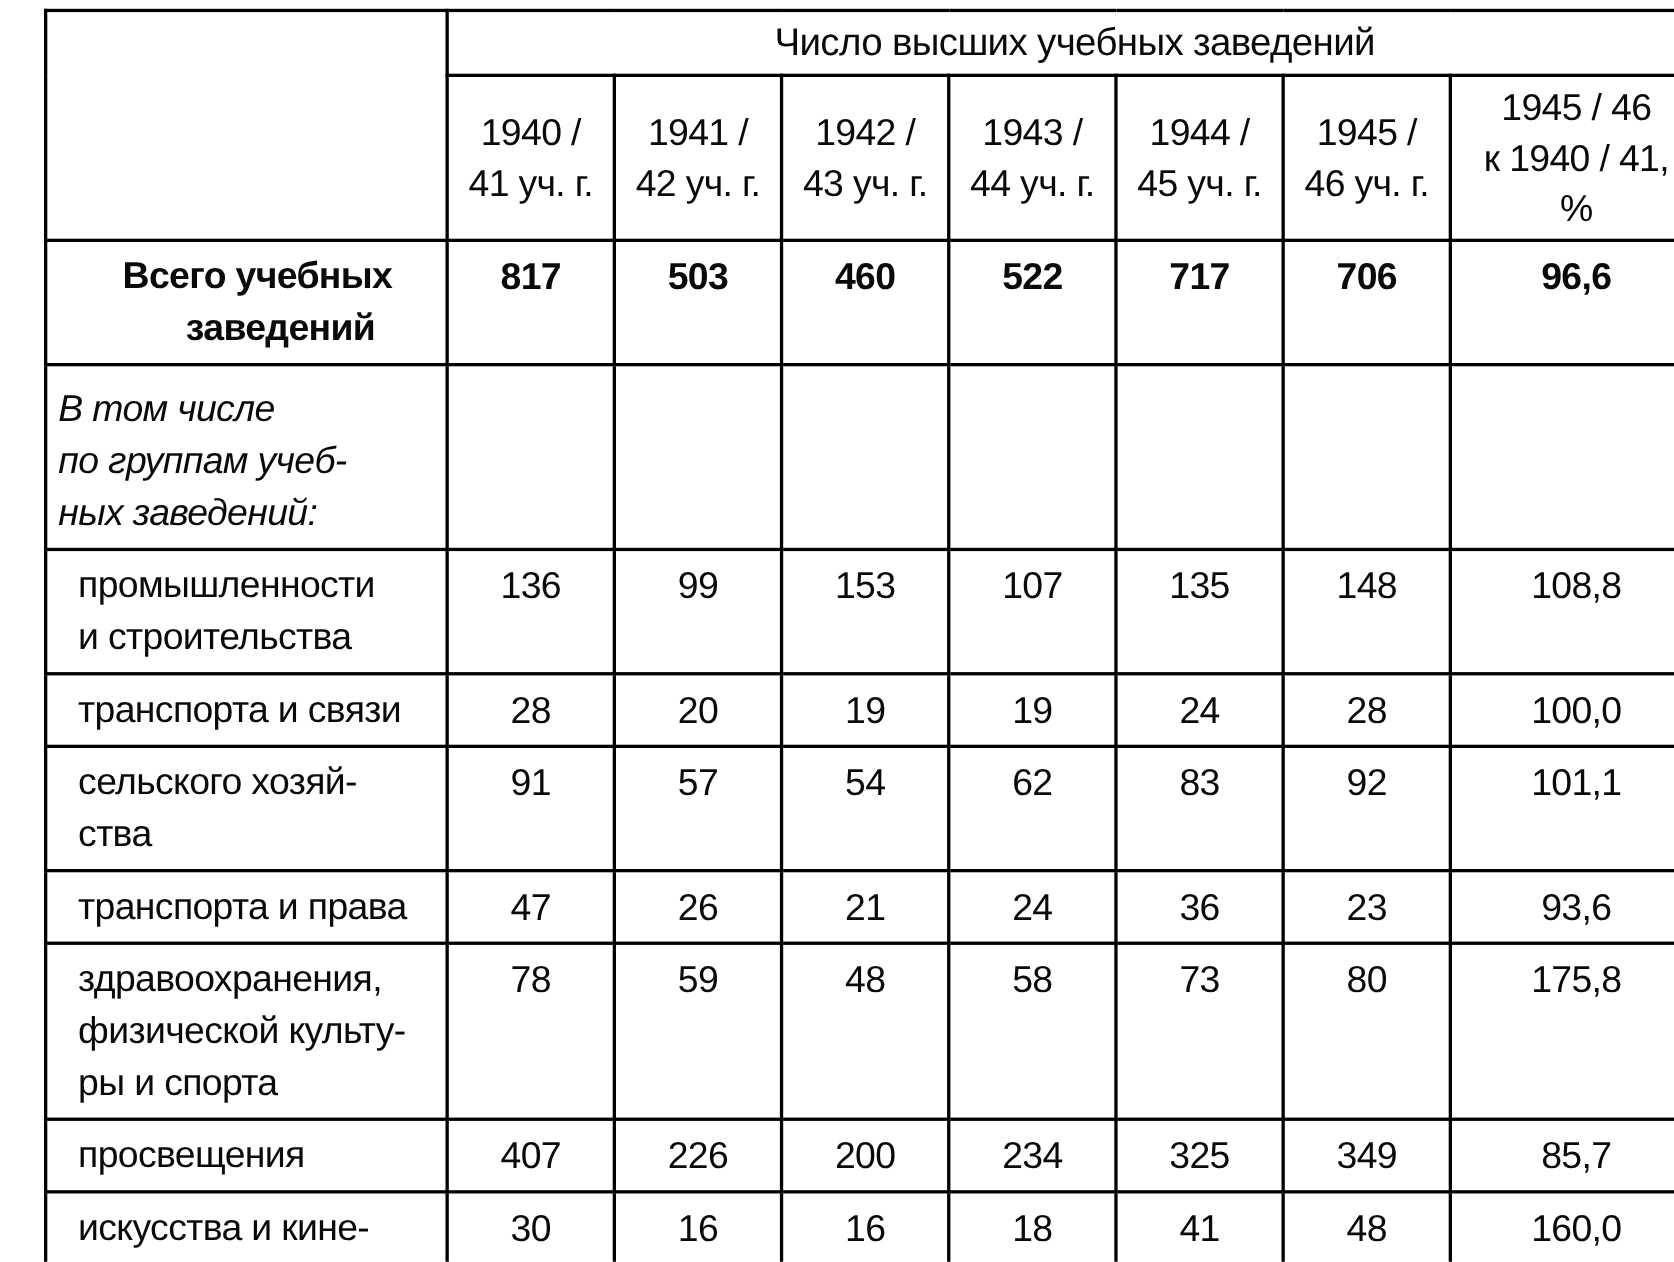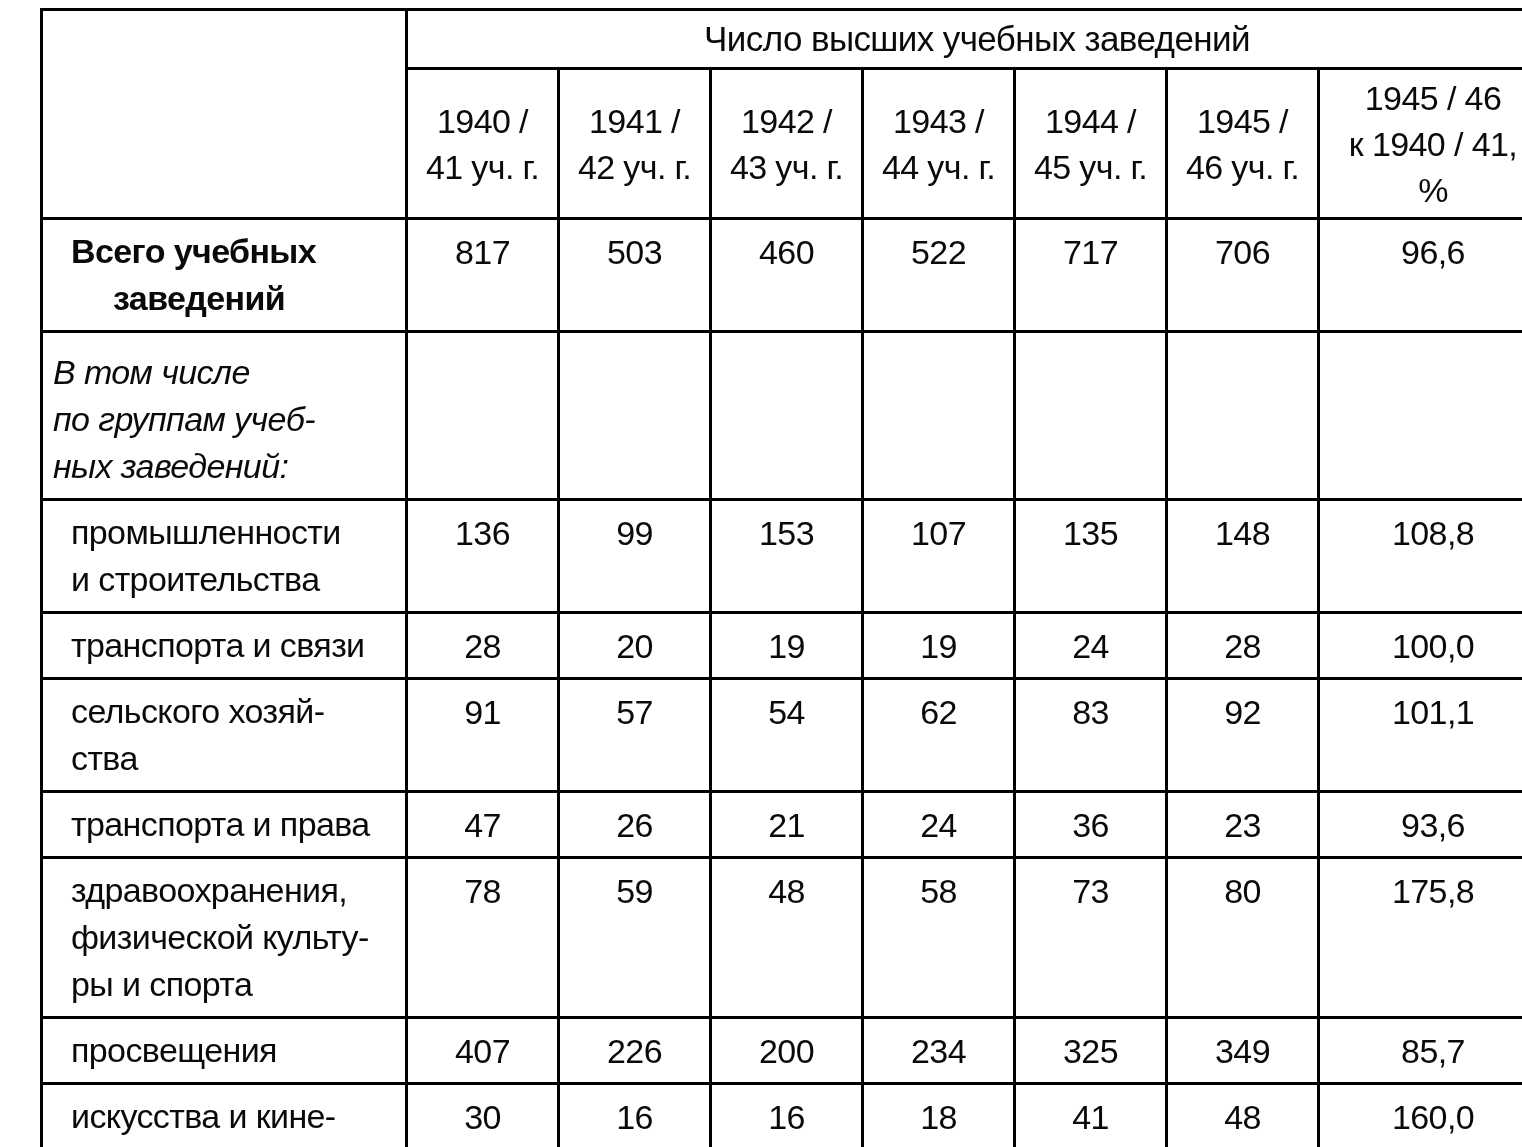--- a/index.html
+++ b/index.html
@@ -71,23 +71,24 @@
     line-height: 47px;
     text-align: center;
     vertical-align: top;
     padding-top: 9px;
   }
   
   tr.row-total td.label {
     font-weight: 700;
     padding-left: 70px;
     text-indent: -42px;
+    text-align: center;
   }
   tr.row-total td.num {
-    font-weight: 400;
+    font-weight: 700;
   }
   
   tr.row-note td.label {
     font-style: italic;
     text-align: left;
     padding: 16px 8px 8px 10px;
   }
   
   tr.rh-head1 { height: 59px; }
   tr.rh-head2 { height: 150px; }

